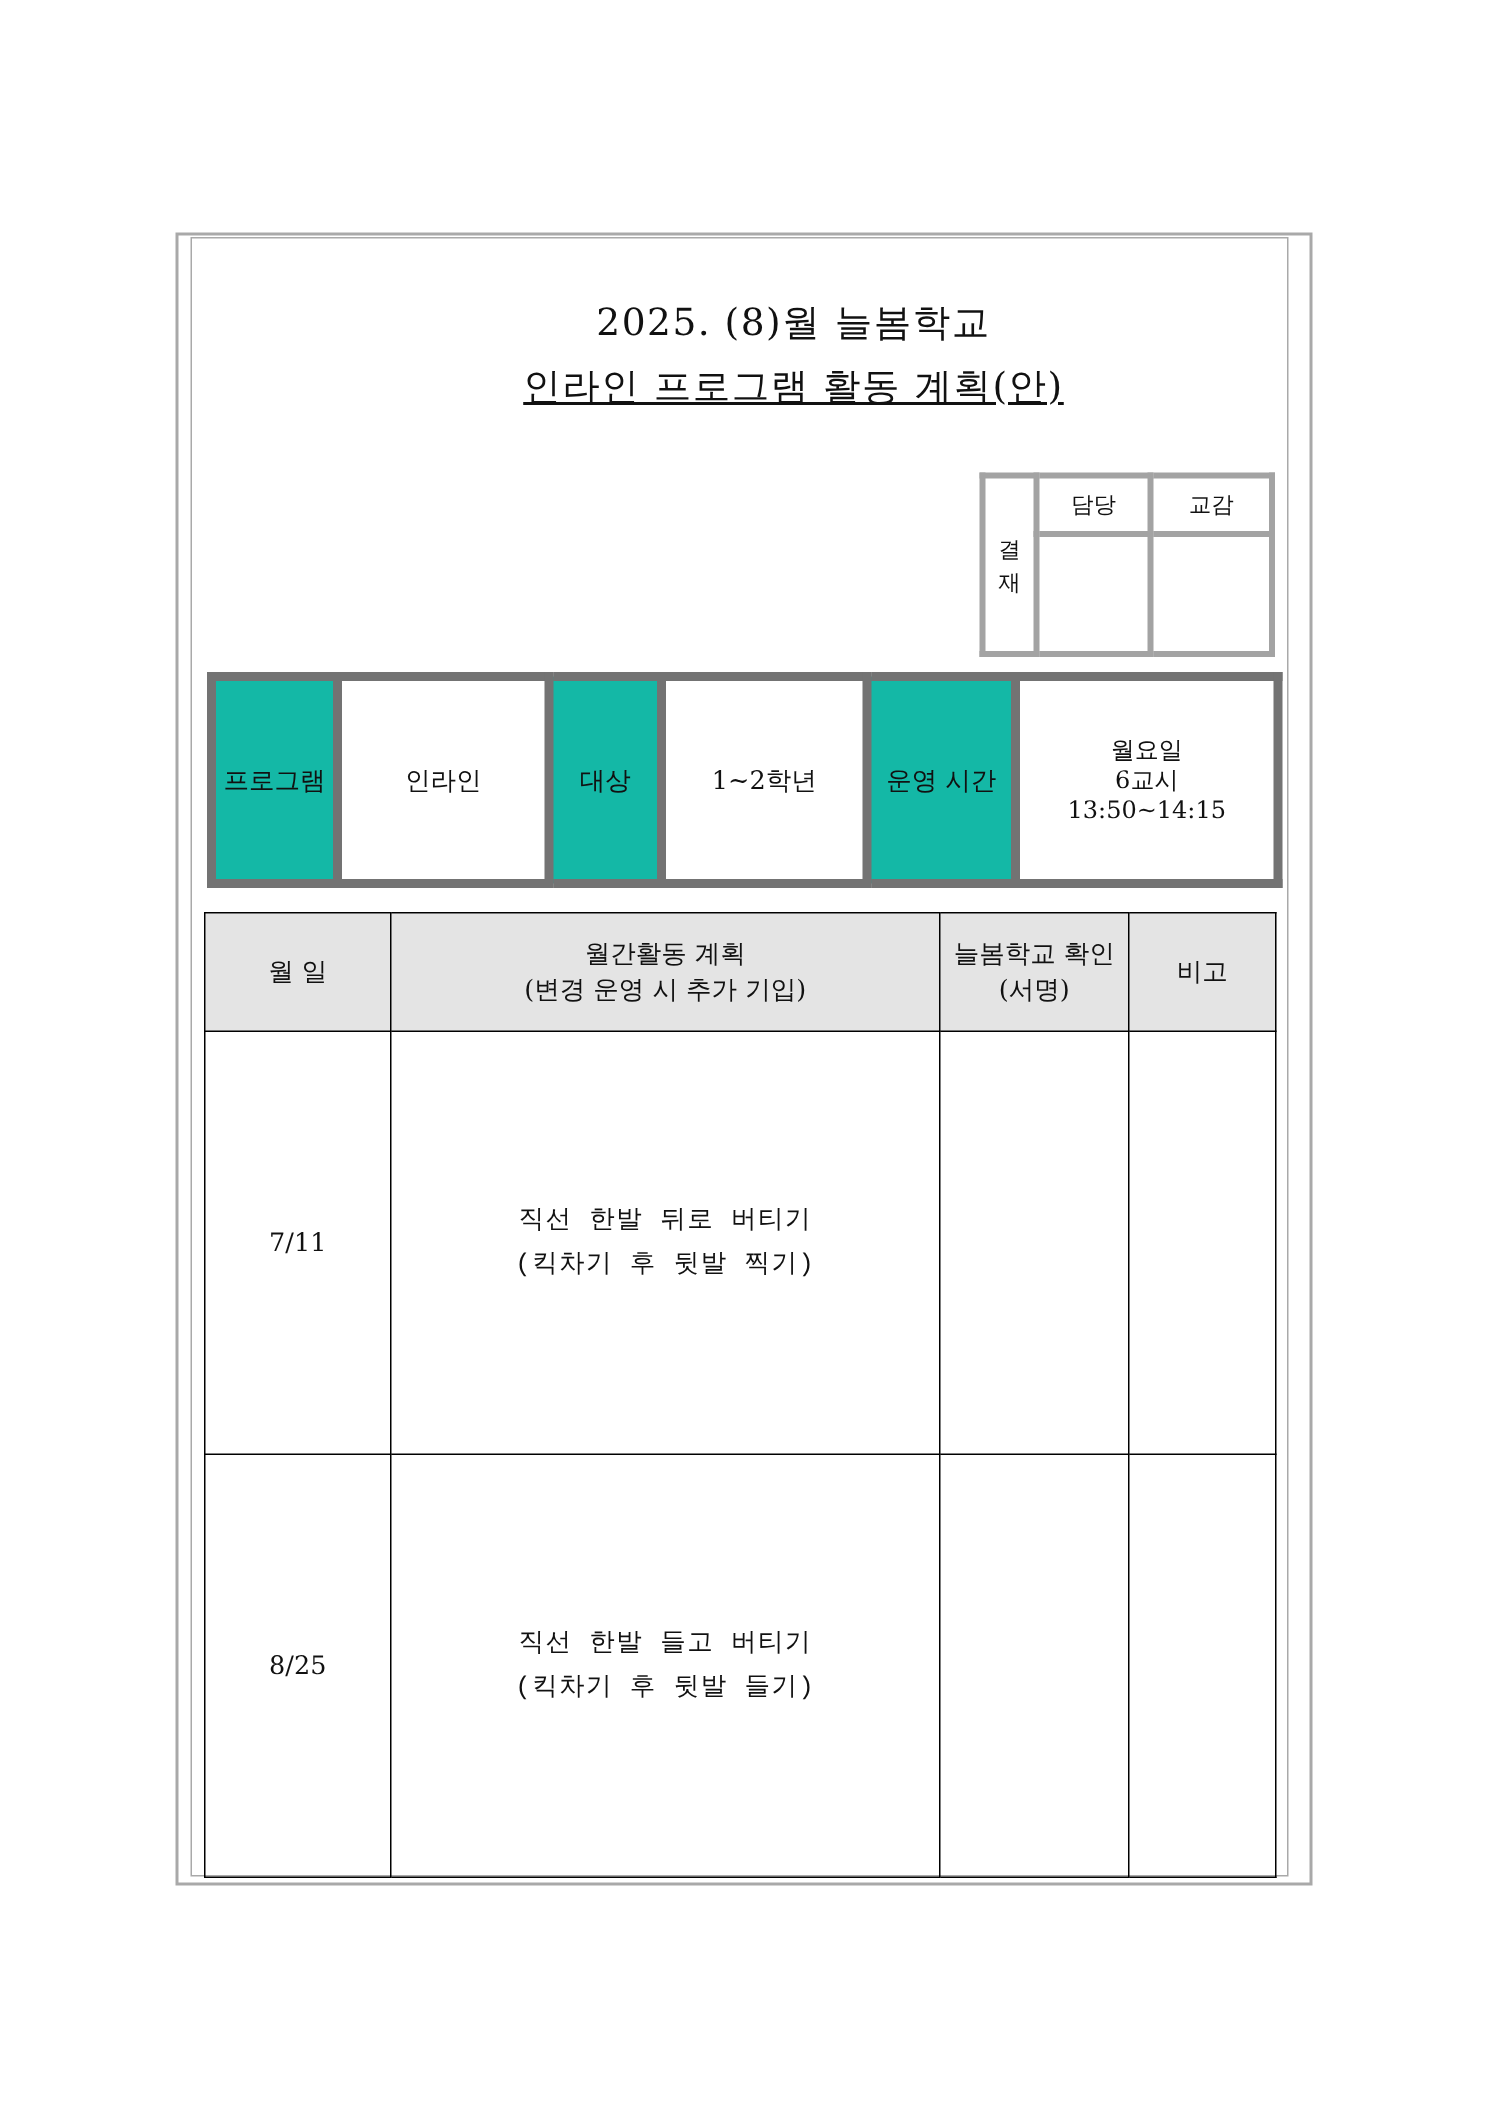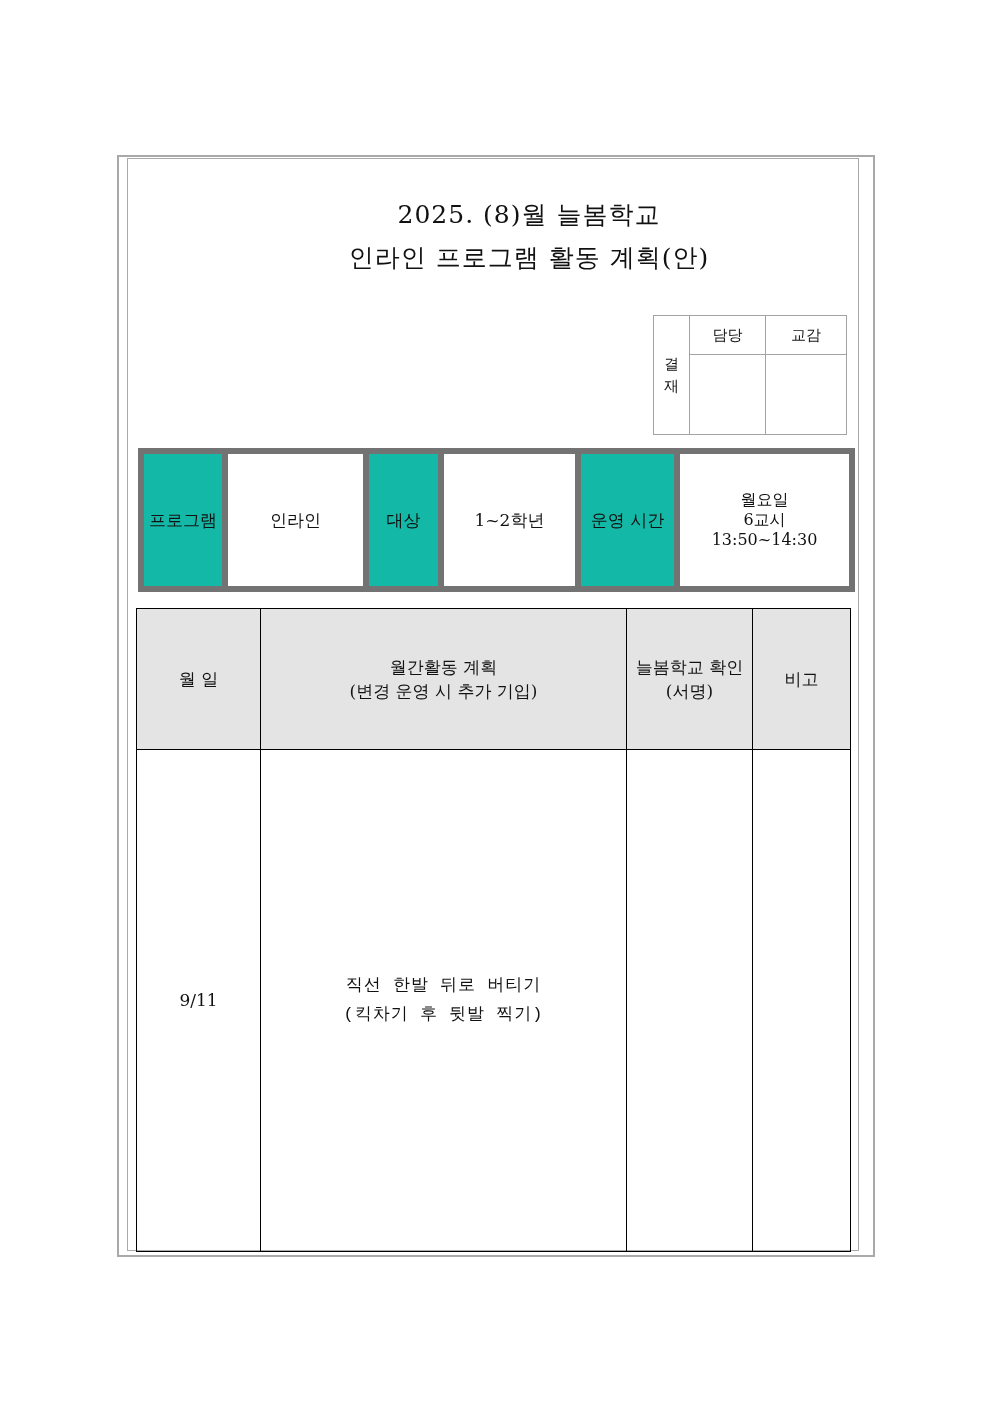--- a/index.html
+++ b/index.html
@@ -5,27 +5,27 @@
   html, body { margin: 0; padding: 0; background: #ffffff; }
   body { width: 992px; height: 1403px; position: relative; overflow: hidden;
          font-family: "DejaVu Serif", "Liberation Serif", serif; color: #111; }
   .frame-outer { position: absolute; left: 117px; top: 155px; width: 754px; height: 1098px;
                  border: 2px solid #a9a9a9; }
   .frame-inner { position: absolute; left: 127px; top: 158px; width: 730px; height: 1091px;
                  border: 1px solid #a9a9a9; }
   .title { position: absolute; left: 127px; width: 804px; text-align: center;
            font-size: 25px; letter-spacing: 1px; }
   .title.l1 { top: 198px; }
-  .title.l2 { top: 241px; }
+  .title.l2 { top: 241px; text-decoration: underline; }
 
   table { border-collapse: collapse; position: absolute; table-layout: fixed; }
   td { padding: 0; text-align: center; vertical-align: middle; }
 
   .approval { left: 653px; top: 315px; width: 193px; height: 120px; font-size: 15px; }
-  .approval td { border: 1px solid #a3a3a3; }
+  .approval td { border: 4px solid #a3a3a3; }
   .approval .lbl { writing-mode: horizontal-tb; line-height: 22px; }
 
   .info { left: 138px; top: 448px; width: 711px; height: 144px; font-size: 17px; }
   .info td { border: 6px solid #737373; }
   .info .gray { background: #14b8a6; }
   .info .time { line-height: 20px; font-size: 16px; }
 
   .main { left: 136px; top: 608px; width: 714px; height: 644px; font-size: 17px; border-radius: 23px; }
   .main td { border: 1px solid #000; }
   .main .head td { background: #e4e4e4; height: 54px; line-height: 24px; }
@@ -77,21 +77,21 @@
   <tbody>
       <tr>
     <td class="gray">프로그램</td>
     <td>인라인</td>
     <td class="gray">대상</td>
     <td>1~2학년</td>
     <td class="gray">운영 시간</td>
     <td class="time">
       <div>월요일</div>
       <div>6교시</div>
-      <div>13:50~14:30</div>
+      <div>13:50~14:15</div>
     </td>
   </tr>
 </tbody>
   </table>
 
 <table class="main">
   <colgroup>
     <col style="width:124px">
       <col style="width:366px">
       <col style="width:126px">
@@ -104,22 +104,31 @@
       <div>월간활동 계획</div>
       <div>(변경 운영 시 추가 기입)</div>
     </td>
     <td>
       <div>늘봄학교 확인</div>
       <div>(서명)</div>
     </td>
     <td>비고</td>
   </tr>
   <tr class="row">
-    <td class="date">9/11</td>
+    <td class="date">7/11</td>
     <td class="act">
       <div>직선 한발 뒤로 버티기</div>
       <div>(킥차기 후 뒷발 찍기)</div>
+    </td>
+    <td></td>
+    <td></td>
+  </tr>
+  <tr class="row">
+    <td class="date">8/25</td>
+    <td class="act">
+      <div>직선 한발 들고 버티기</div>
+      <div>(킥차기 후 뒷발 들기)</div>
     </td>
     <td></td>
     <td></td>
   </tr>
 </tbody>
   </table>
 
 </body></html>

